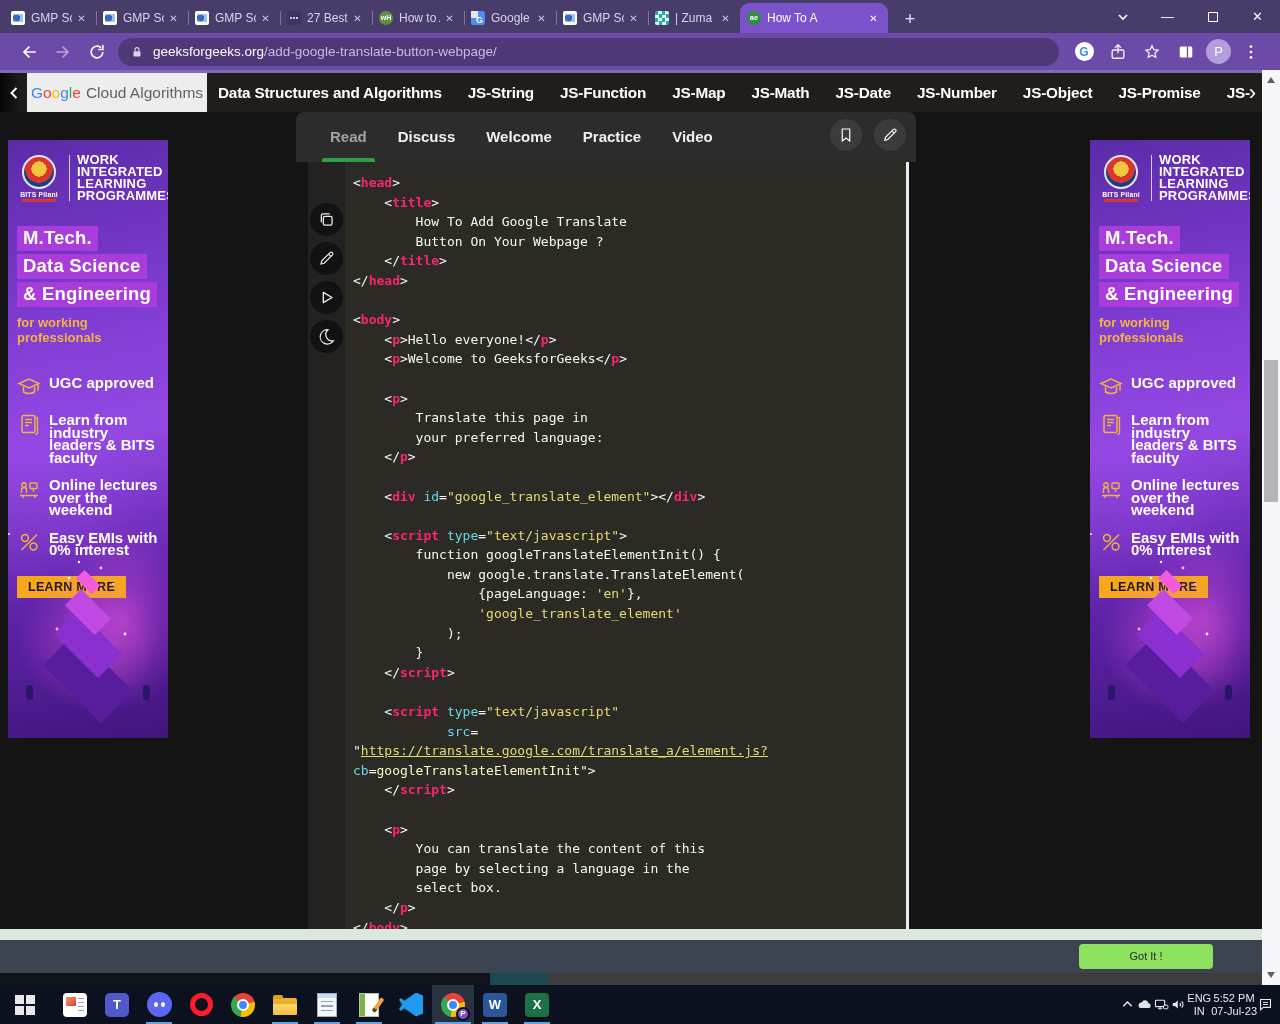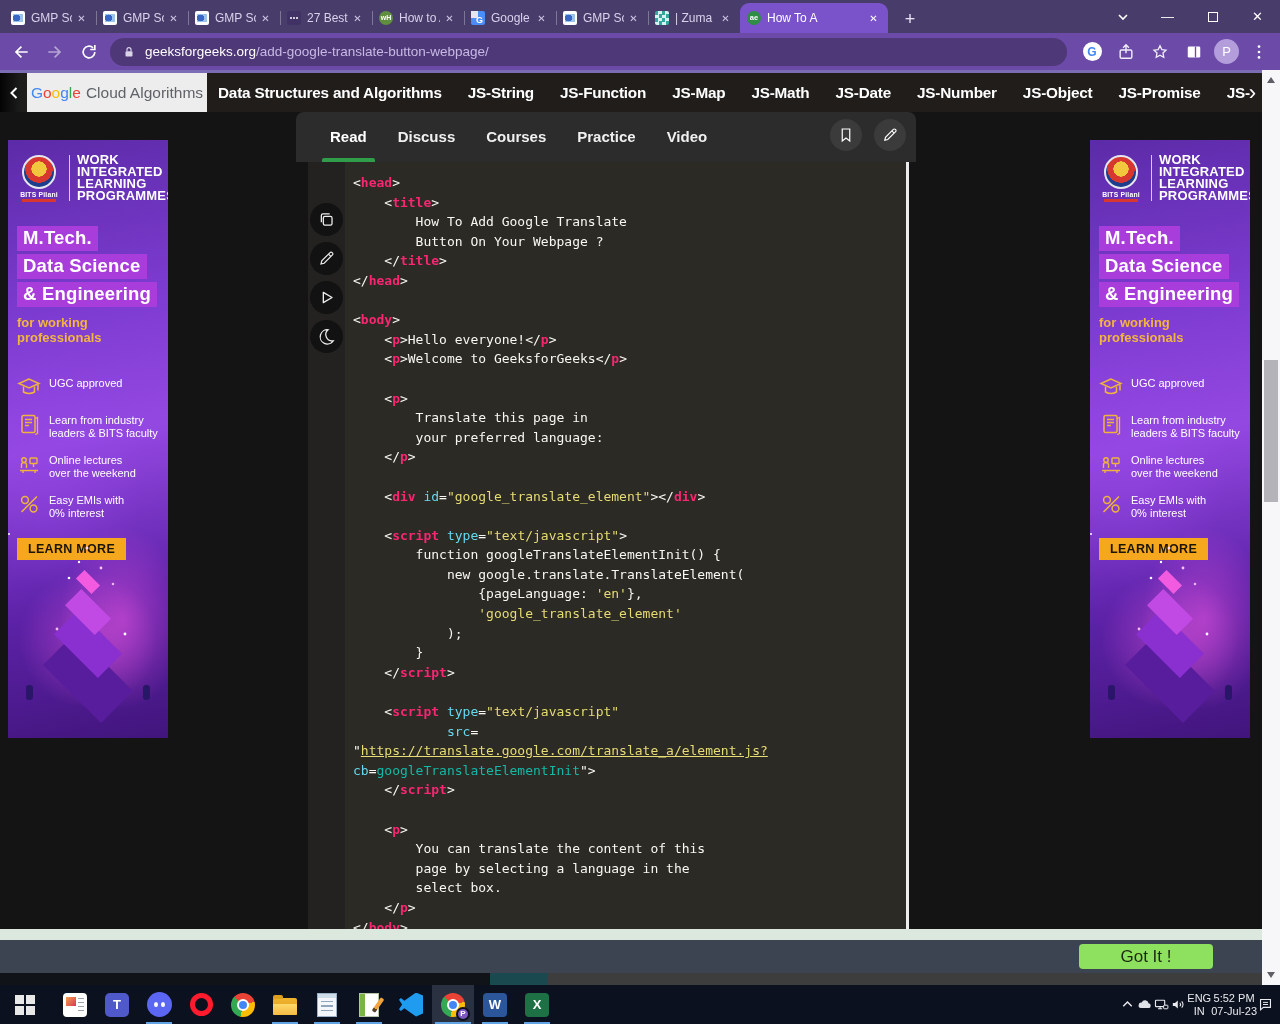--- a/index.html
+++ b/index.html
@@ -27,21 +27,21 @@
   .fav-translate::after{content:'';position:absolute;left:0;top:0;width:7px;height:7px;background:#e3e6ea}
   .fav-zuma{background:repeating-conic-gradient(#d7f3ef 0 25%,#31a89b 0 50%);background-size:7px 7px;border-radius:2px}
   .fav-gfg{background:#2f8d46;border-radius:50%}
   .fav-gfg::before{content:'ae';position:absolute;inset:0;color:#fff;font-size:7.5px;text-align:center;line-height:13px}
   .newtab{width:28px;height:28px;margin-left:8px;display:flex;align-items:center;justify-content:center;color:#e8e2f6;font-size:18px}
   .wincontrols{position:absolute;right:0;top:0;height:33px;display:flex}
   .wc{width:45px;height:33px;display:flex;align-items:center;justify-content:center;color:#fff;font-size:13px}
   .wc .box{width:10px;height:10px;border:1.5px solid #fff}
 
   
-  .toolbar{position:absolute;left:0;top:33px;width:1280px;height:37px;background:#6b4aa8;display:flex;align-items:center;padding:0 4px}
+  .toolbar{position:absolute;left:0;top:33px;width:1280px;height:37px;background:#6b4aa8;display:flex;align-items:center;padding:0 12px}
   .tb-btn{width:34px;height:34px;flex:none;display:flex;align-items:center;justify-content:center}
   .tb-btn svg{width:20px;height:20px}
   .dim{opacity:.5}
   .addressbar{flex:1;height:28px;margin:0 8px 0 4px;background:#4e3878;border-radius:14px;display:flex;align-items:center;padding:0 12px;min-width:0}
   .addressbar .lk{margin-right:9px;display:flex}
   .url{font-size:13.5px;color:#fff;white-space:nowrap;overflow:hidden}
   .url .path{color:#c7b9e4}
   .gext{width:19px;height:19px;border-radius:50%;background:#fff;color:#4285f4;font-weight:bold;font-size:12px;display:flex;align-items:center;justify-content:center}
   .avatar{width:25px;height:25px;border-radius:50%;background:#b39ddb;color:#fff;font-size:13px;display:flex;align-items:center;justify-content:center;margin:0 3px}
 
@@ -69,65 +69,65 @@
   .bl-sub{height:2.5px;background:#d8372f;margin:1.5px 6px 0}
   .ad-div{width:1px;height:46px;background:rgba(255,255,255,.75);flex:none}
   .ad-tag{font-size:13px;font-weight:bold;line-height:12px;letter-spacing:.2px}
   .ad-title{margin:24px 0 0 9px}
   .chip{display:table;background:#a93ddb;font-weight:bold;font-size:18.5px;line-height:22px;padding:1px 6px 2px;margin-bottom:3px;letter-spacing:.2px}
   .ad-sub{color:#f3b53e;font-weight:bold;font-size:13px;margin:8px 14px 0 9px}
   .ad-features{margin:30px 0 0 9px}
   .feat{display:flex;gap:8px;margin-bottom:13px;align-items:flex-start}
   .fi{width:24px;height:24px;flex:none}
   .fi svg{width:24px;height:24px}
-  .ft{font-size:11px;font-weight:normal;line-height:12.5px;padding-top:2px}
+  .ft{font-size:15px;font-weight:bold;line-height:12.5px;padding-top:2px}
   .ad-cta{display:inline-block;margin:6px 0 0 9px;background:#f5a81e;color:#1c1405;font-weight:bold;font-size:12.5px;padding:4px 11px;letter-spacing:.3px}
   .ad-illus{position:absolute;left:0;right:0;bottom:0;height:205px;pointer-events:none}
   .glow{position:absolute;left:50%;top:52%;width:150px;height:150px;transform:translate(-50%,-50%);background:radial-gradient(circle,rgba(240,90,230,.45),transparent 65%)}
   .iso{position:absolute;transform:rotate(45deg) scaleY(.55)}
   .i1{width:22px;height:22px;background:#f25ae0;top:38px;left:69px}
   .i2{width:42px;height:42px;background:#c24ae4;top:58px;left:59px}
   .i3{width:62px;height:62px;background:#8a2fd0;top:80px;left:49px}
   .i4{width:82px;height:82px;background:#571d9c;top:104px;left:39px}
   .spark{position:absolute;left:0;top:0;width:2px;height:2px;border-radius:50%;background:#fff;box-shadow:78px 14px 0 .5px #ffd7fa,70px 28px 0 .2px #fff,92px 34px 0 .4px #f9c6f4,60px 44px 0 .3px #fff,104px 50px 0 .3px #eab6ff,48px 95px 0 .4px #f2b8ef,116px 100px 0 .4px #fff}
   .person{position:absolute;width:7px;height:15px;border-radius:3px;background:#2a1668;bottom:38px}
   .p1{left:18px}.p2{right:18px}
 
   
   .article-panel{position:absolute;left:296px;top:42px;width:620px;height:50px;background:#2c2c2c;border-radius:8px 8px 0 0}
   .atabs{display:flex;gap:31px;margin-left:34px;height:50px;align-items:center}
   .atab{color:#f0f0f0;font-size:15px;font-weight:600;position:relative;height:50px;line-height:50px}
-  .atab.active{color:#ffffff}
+  .atab.active{color:#a3a3a3}
   .atab.active::after{content:'';position:absolute;left:-8px;right:-8px;bottom:0;height:4px;background:#2f9d49;border-radius:2px 2px 0 0}
   .circle-btn{position:absolute;top:7px;width:32px;height:32px;border-radius:50%;background:#3b3b3b;border:none;display:flex;align-items:center;justify-content:center}
   .circle-btn svg{width:18px;height:18px}
   .bmk{left:534px}.pen{left:578px}
 
   
   .left-strip{position:absolute;left:308px;top:92px;width:37px;height:767px;background:#232220}
   .tool{width:33px;height:33px;border-radius:50%;background:#121212;margin:6px auto 0;display:flex;align-items:center;justify-content:center}
   .tool:first-child{margin-top:41px}
   .tool svg{width:19px;height:19px}
 
   
   .codeblock{position:absolute;left:345px;top:92px;width:564px;height:767px;background:#2b2a25;border-right:3px solid #ececec;padding:11px 0 0 8px;overflow:hidden}
   pre{font-family:"DejaVu Sans Mono",monospace;font-size:13px;line-height:19.6px;color:#f8f8f2}
   .cl{height:19.6px;white-space:pre}
   .c-t{color:#f92672;font-weight:bold}
   .c-a{color:#66d9ef}
   .c-s{color:#e6db74}
-  .c-g{color:#14b8a6}
+  .c-g{color:#fef9c3}
   .c-u{color:#e6db74;text-decoration:underline}
 
   
   .mint{position:absolute;left:0;top:859px;width:1280px;height:11px;background:#dce8de}
   .cookiebar{position:absolute;left:0;top:870px;width:1280px;height:33px;background:#3c4351;display:flex;align-items:center;padding-left:35px}
   .ck-text{color:#c6c9cf;font-size:12.4px}
   .ck-text a{color:#d4d7dc;text-decoration:underline}
-  .gotit{position:absolute;right:67px;top:4px;width:134px;height:25px;background:#8ee05f;border:none;border-radius:4px;color:#1d2a12;font-size:17px;text-align:center;line-height:25px}
+  .gotit{position:absolute;right:67px;top:4px;width:134px;height:25px;background:#8ee05f;border:none;border-radius:4px;color:#1d2a12;font-size:11px;text-align:center;line-height:25px}
   .sliver{position:absolute;left:0;top:903px;width:1280px;height:12px;background:#101419}
   .sl-teal{position:absolute;left:490px;top:0;width:58px;height:12px;background:#1a4a50}
   .sl-grey{position:absolute;left:548px;top:0;right:0;height:12px;background:#3d3d3d}
 
   
   .vscroll{position:absolute;left:1262px;top:0;width:18px;height:915px;background:#f7f6f9;z-index:5}
   .sc-up{position:absolute;top:7px;left:5px;width:0;height:0;border-left:4px solid transparent;border-right:4px solid transparent;border-bottom:6px solid #5f5f68}
   .sc-down{position:absolute;bottom:7px;left:5px;width:0;height:0;border-left:4px solid transparent;border-right:4px solid transparent;border-top:6px solid #5f5f68}
   .sc-thumb{position:absolute;left:2px;width:14px;top:290px;height:142px;background:#b5b3ba}
 
@@ -479,21 +479,21 @@
         <div class="spark"></div>
           <div class="person p1"></div>
           <div class="person p2"></div>
       </div>
     </div>
 
     <div class="article-panel">
       <div class="atabs" id="atabs">
           <div class="atab active">Read</div>
           <div class="atab">Discuss</div>
-          <div class="atab">Courses</div>
+          <div class="atab">Welcome</div>
           <div class="atab">Practice</div>
           <div class="atab">Video</div>
         </div>
       <button class="circle-btn bmk">
           <svg viewBox="0 0 24 24">
             <path d="M7 4h10v16l-5-4-5 4z" stroke="#fff" stroke-width="1.6" fill="none"></path>
           </svg>
         </button>
       <button class="circle-btn pen">
           <svg viewBox="0 0 24 24">

